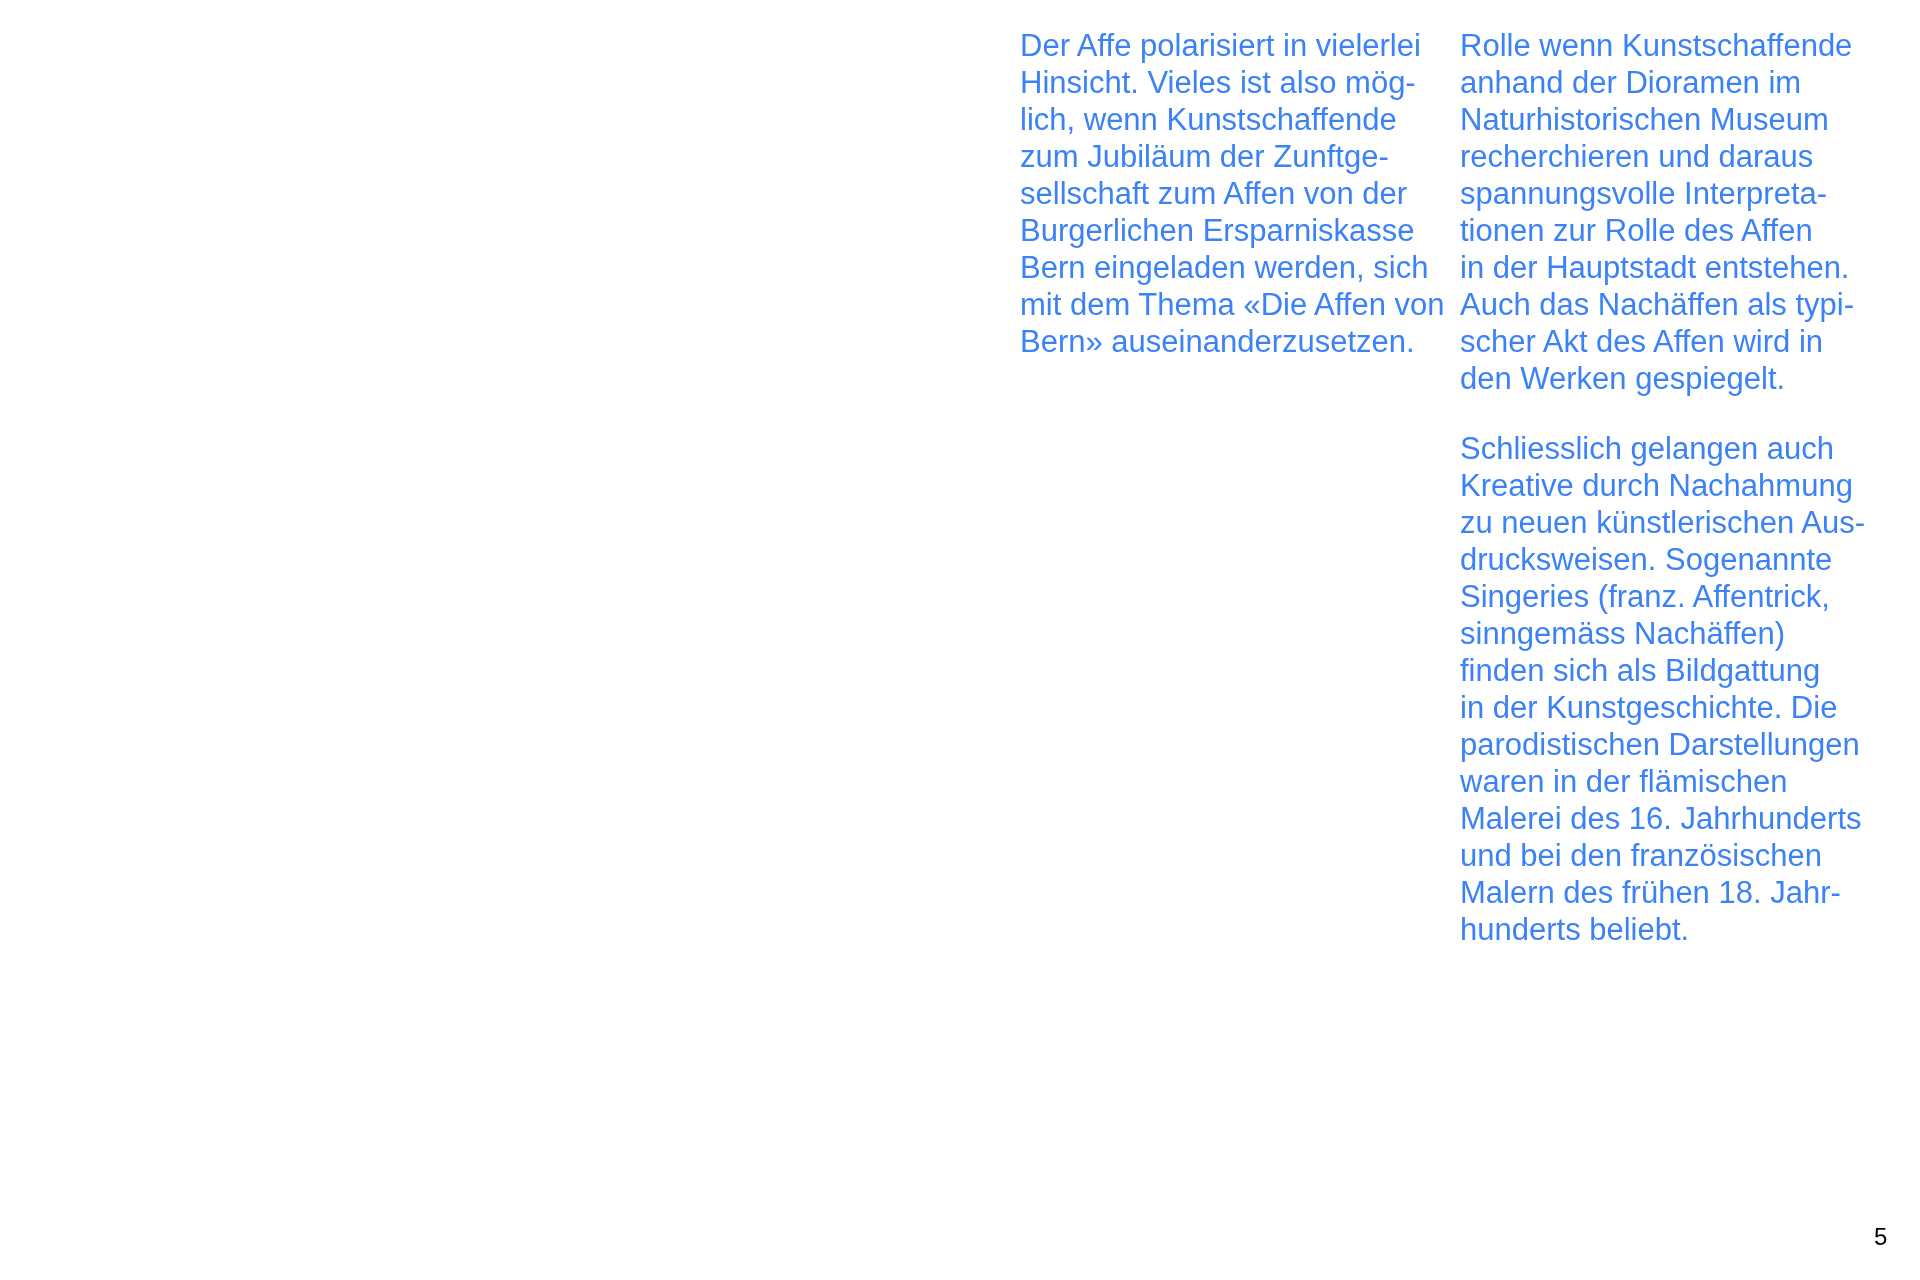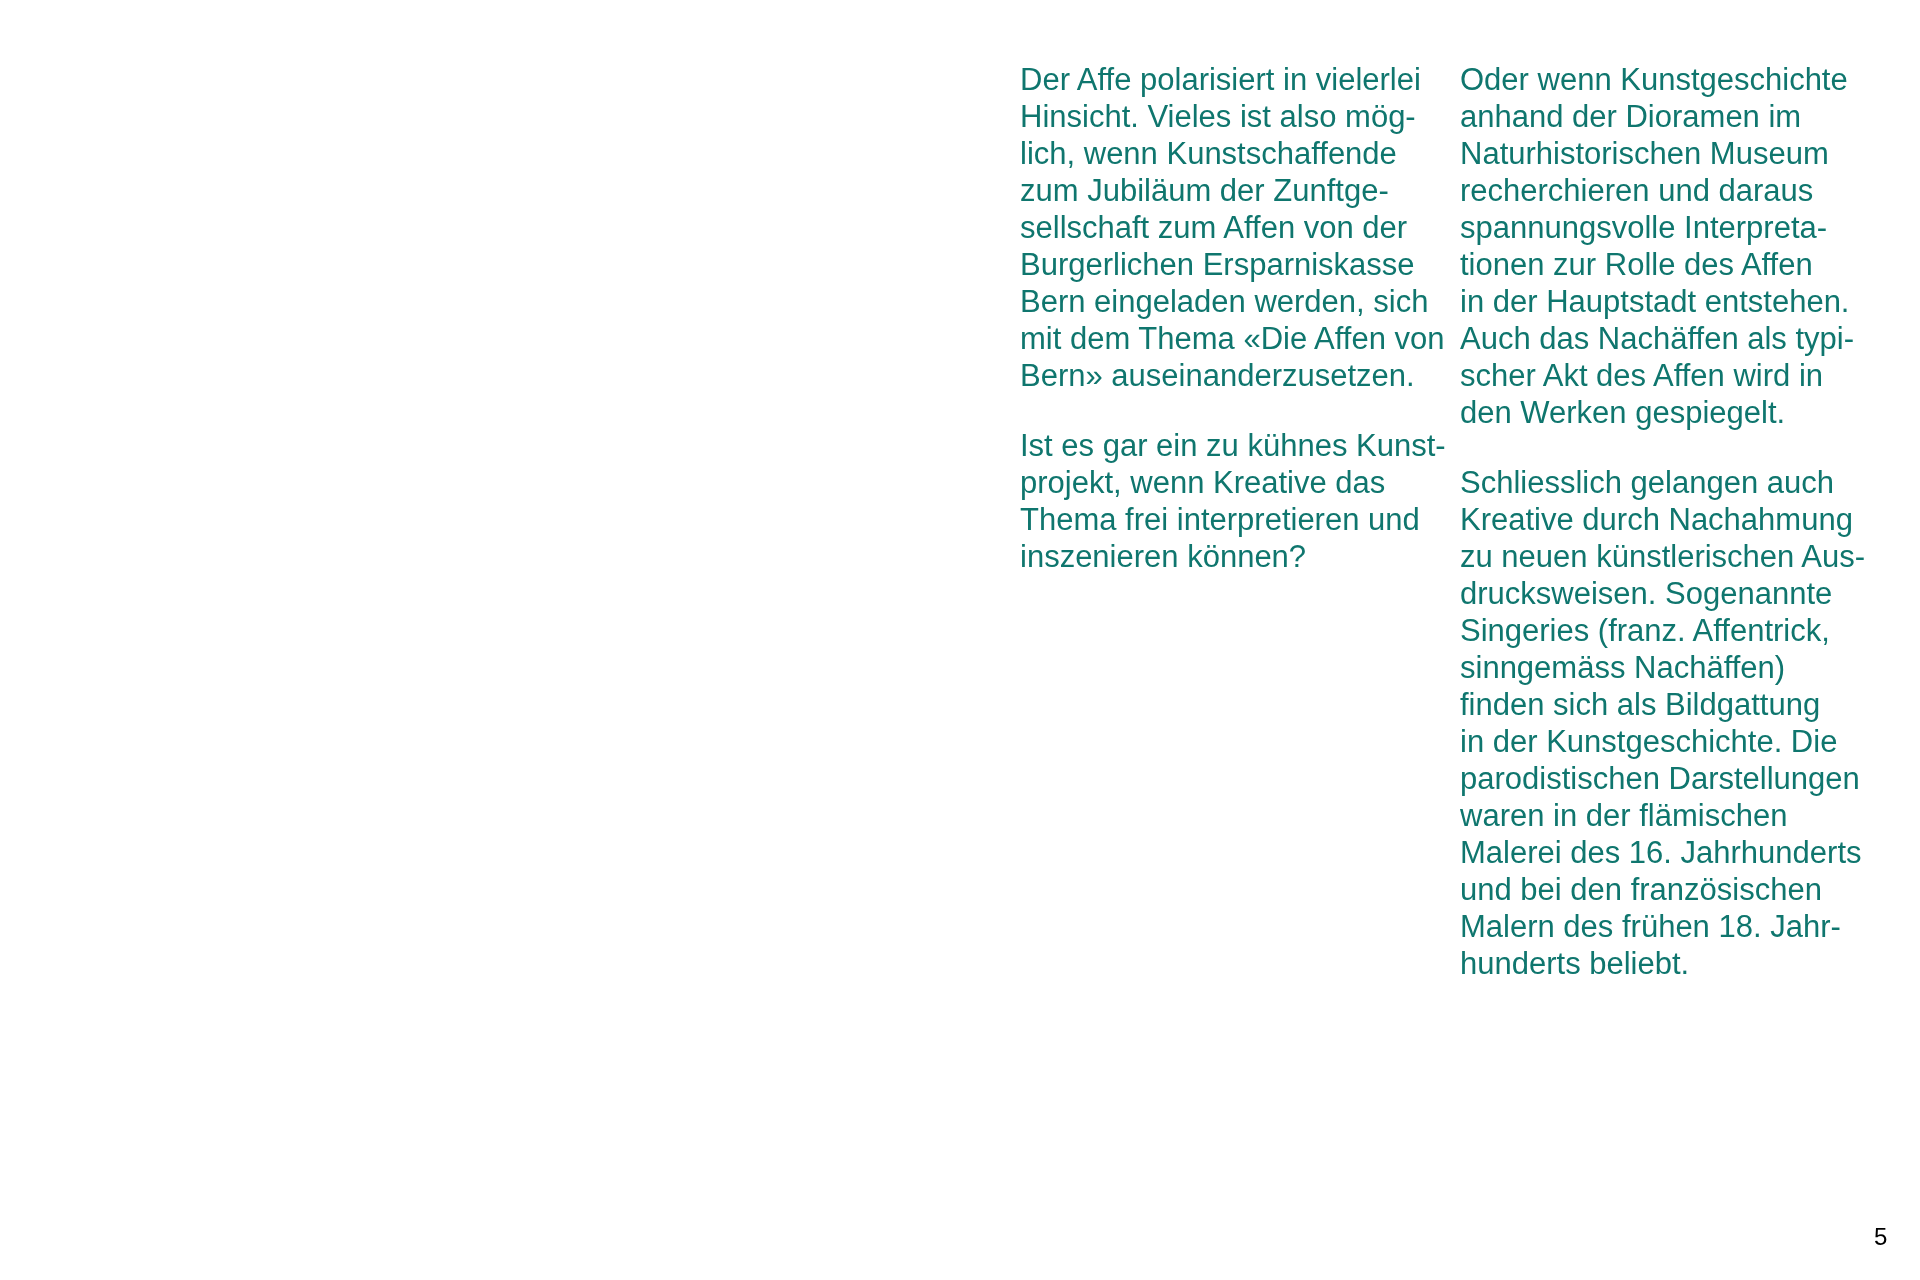--- a/index.html
+++ b/index.html
@@ -21,22 +21,21 @@
     height: 1280px;
     background: #ffffff;
   }
   .text-column {
     position: absolute;
     top: 27px;
     font-size: 31px;
     line-height: 37px;
     font-weight: 400;
     letter-spacing: 0;
-    color: #0f766e;
-    margin-top: 34px;
+    color: #3b82f6;
   }
   .col-left  { left: 1020px; width: 430px; }
   .col-right { left: 1460px; width: 420px; }
   .paragraph {
     margin: 0 0 33px 0;
     white-space: pre; 
   }
   .paragraph:last-child { margin-bottom: 0; }
   .page-number {
     position: absolute;
@@ -55,28 +54,24 @@
   <section class="text-column col-left">
     <p class="paragraph">Der Affe polarisiert in vielerlei
 Hinsicht. Vieles ist also mög-
 lich, wenn Kunstschaffende
 zum Jubiläum der Zunftge-
 sellschaft zum Affen von der
 Burgerlichen Ersparniskasse
 Bern eingeladen werden, sich
 mit dem Thema «Die Affen von
 Bern» auseinanderzusetzen.</p>
-    <p class="paragraph">Ist es gar ein zu kühnes Kunst-
-projekt, wenn Kreative das
-Thema frei interpretieren und
-inszenieren können?</p>
   </section>
 
   <section class="text-column col-right">
-    <p class="paragraph">Oder wenn Kunstgeschichte
+    <p class="paragraph">Rolle wenn Kunstschaffende
 anhand der Dioramen im
 Naturhistorischen Museum
 recherchieren und daraus
 spannungsvolle Interpreta-
 tionen zur Rolle des Affen
 in der Hauptstadt entstehen.
 Auch das Nachäffen als typi-
 scher Akt des Affen wird in
 den Werken gespiegelt.</p>
     <p class="paragraph">Schliesslich gelangen auch

